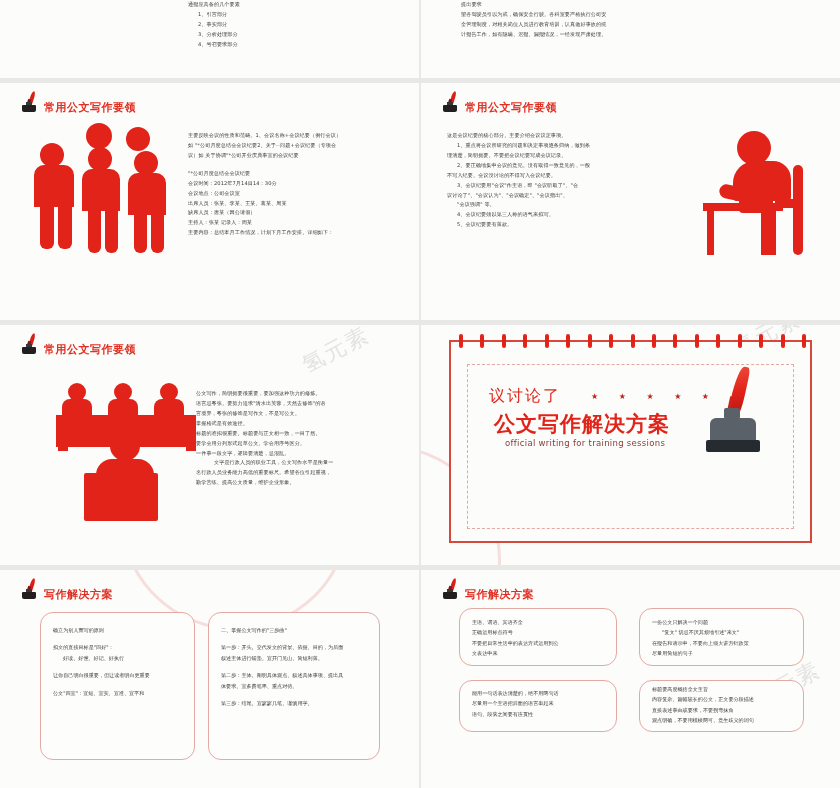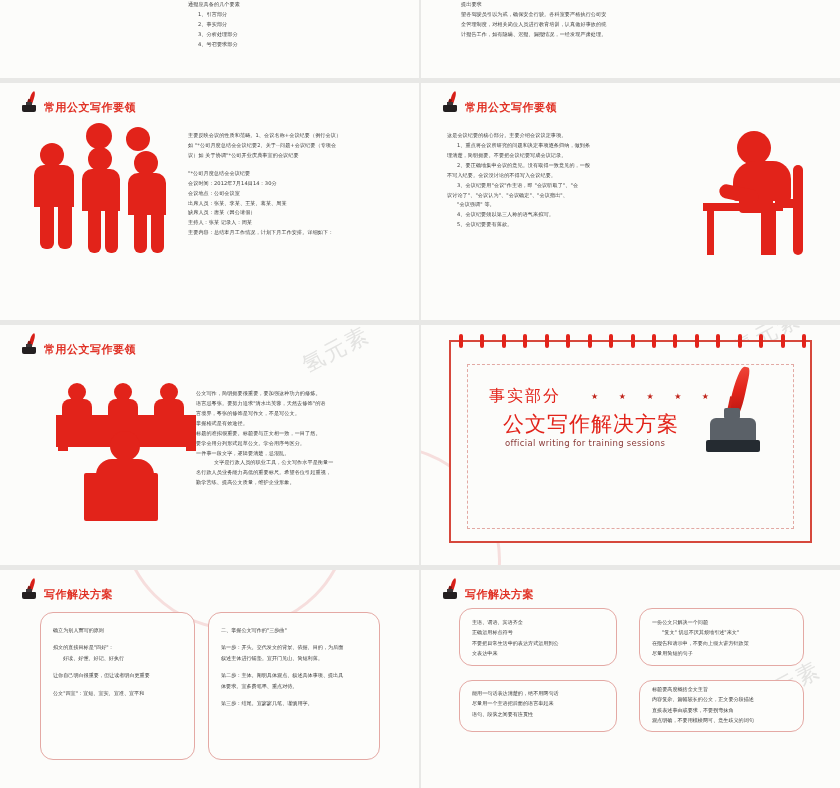--- a/index.html
+++ b/index.html
@@ -109,22 +109,22 @@
   }
   .div-title-1 {
     position: absolute; left: 38px; top: 44px;
     font-size: 16px; color: #e2231a; letter-spacing: 2px;
   }
   .div-stars {
     position: absolute; left: 140px; top: 50px;
     font-size: 8px; color: #c0241b; letter-spacing: 9px;
   }
   .div-title-2 {
-    position: absolute; left: 52px; top: 68px;
-    font-size: 21px; color: #e2231a; font-weight: normal; letter-spacing: 1px;
+    position: absolute; left: 43px; top: 68px;
+    font-size: 21px; color: #e2231a; font-weight: bold; letter-spacing: 1px;
   }
   .div-sub {
     position: absolute; left: 54px; top: 96px;
     font-size: 8.5px; color: #8a3a38; letter-spacing: 0.3px;
   }
   .inkwell { position: absolute; right: 44px; top: 24px; width: 64px; height: 88px; }
   .inkwell .ifeather {
     position: absolute; left: 30px; top: 0;
     width: 13px; height: 56px;
     background: linear-gradient(160deg,#ef4a3c 0%, #e2231a 45%, #a8140e 100%);
@@ -381,21 +381,21 @@
       <p>勤学苦练、提高公文质量，维护企业形象。</p>
     </div>
   </div>
   <div class="vgap"></div>
   <div class="slide">
     <div class="wm" style="left:310px; top:-6px;"><span>氢元素</span></div>
     <div class="wm-arc" style="left:-150px; top:120px;"></div>
 
     <div class="divider-frame">
       <div class="dash-frame"></div>
-      <div class="div-title-1">事实部分</div>
+      <div class="div-title-1">议讨论了</div>
       <div class="div-stars">★ ★ ★ ★ ★</div>
       <div class="div-title-2">公文写作解决方案</div>
       <div class="div-sub">official writing for training sessions</div>
       <div class="inkwell">
         <span class="ifeather"></span>
         <span class="ispine"></span>
         <span class="ineck"></span>
         <span class="ibody"></span>
         <span class="ibase"></span>
       </div>

